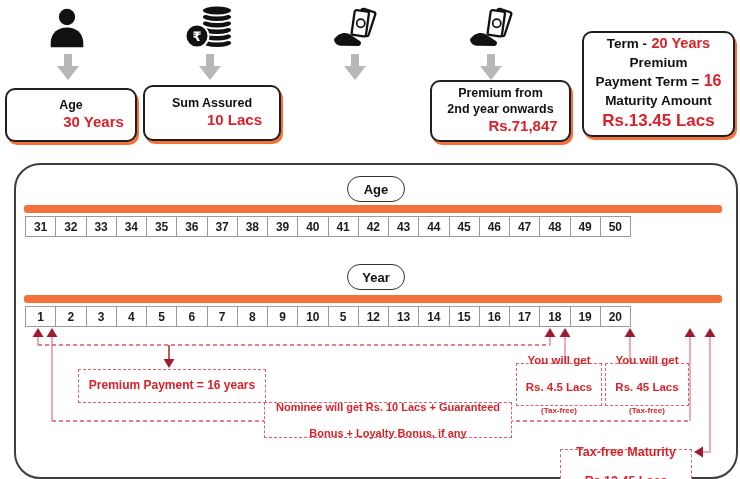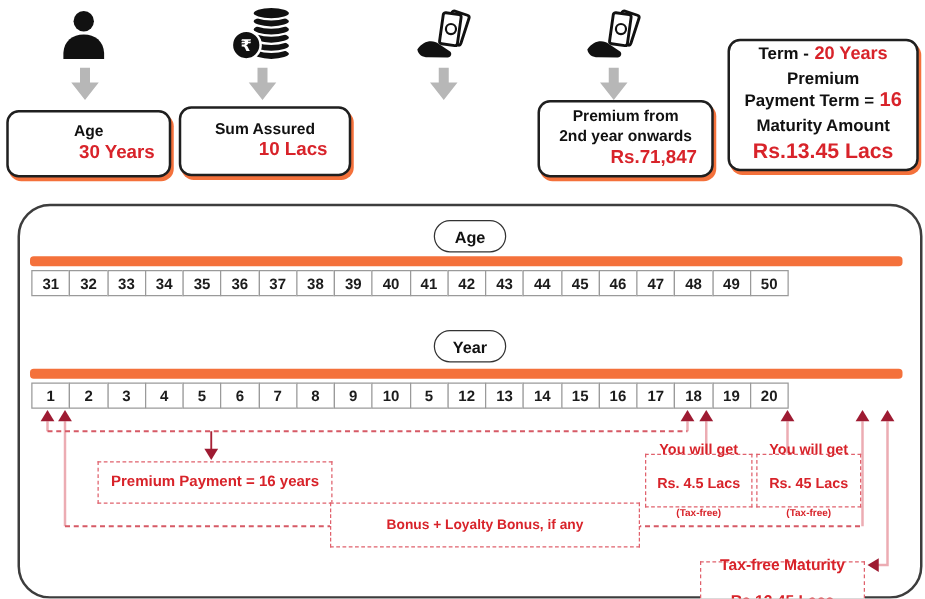--- a/index.html
+++ b/index.html
@@ -202,20 +202,21 @@
       <span class="tiny">(Tax-free)</span>
     </div>
 
     <div class="note" style="left:589px;top:198px;width:82px;height:41px;font-size:11.5px;">
       <span>You will get</span>
       <span>Rs. 45 Lacs</span>
       <span class="tiny">(Tax-free)</span>
     </div>
 
     <div class="note" style="left:248px;top:237px;width:246px;height:34px;font-size:11px;">
+      <span>Nominee will get Rs. 10 Lacs + Guaranteed</span>
       <span>Bonus + Loyalty Bonus, if any</span>
     </div>
 
     <div class="note" style="left:544px;top:272px;width:130px;height:33px;font-size:12.5px;margin-top:12px;">
       <span>Tax-free Maturity</span>
       <span>Rs.13.45 Lacs</span>
     </div>
 
   </div>
 </div>

